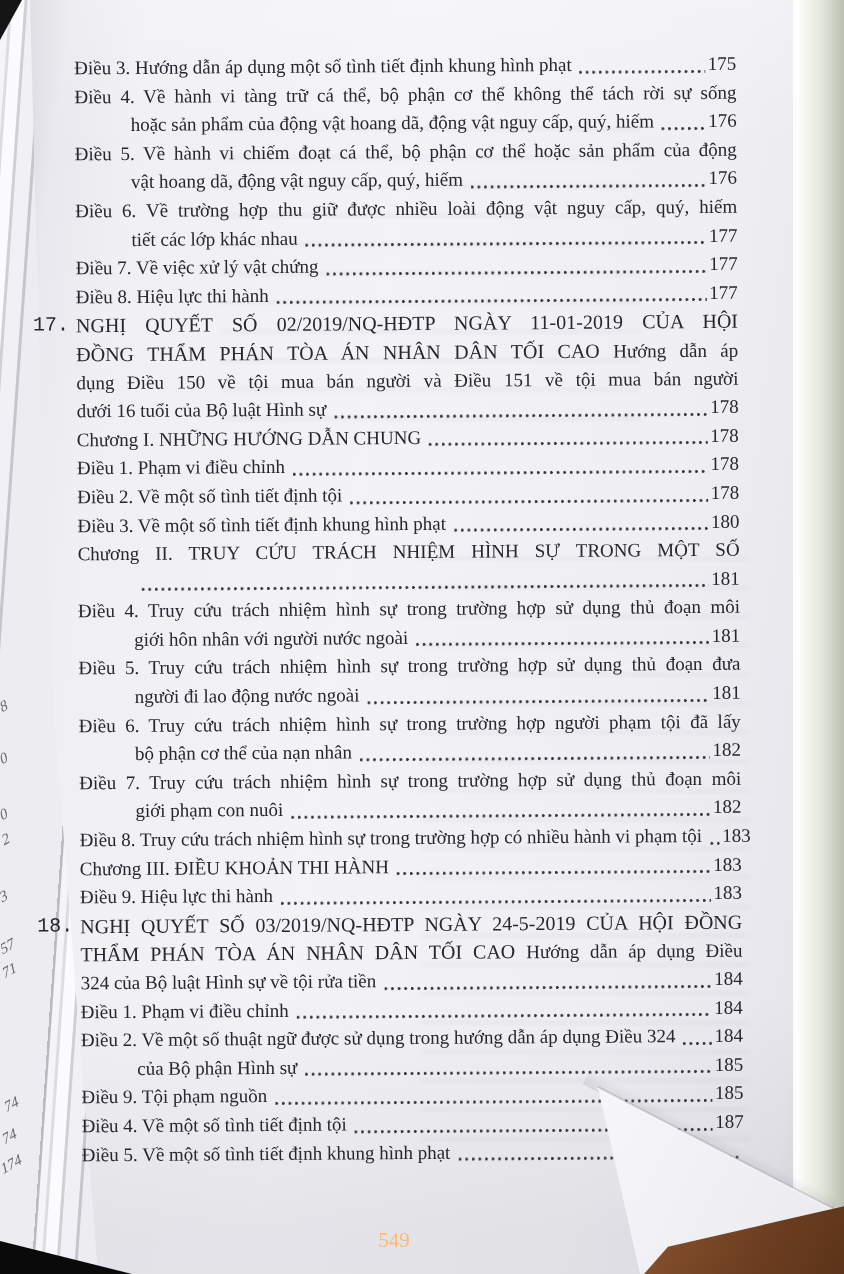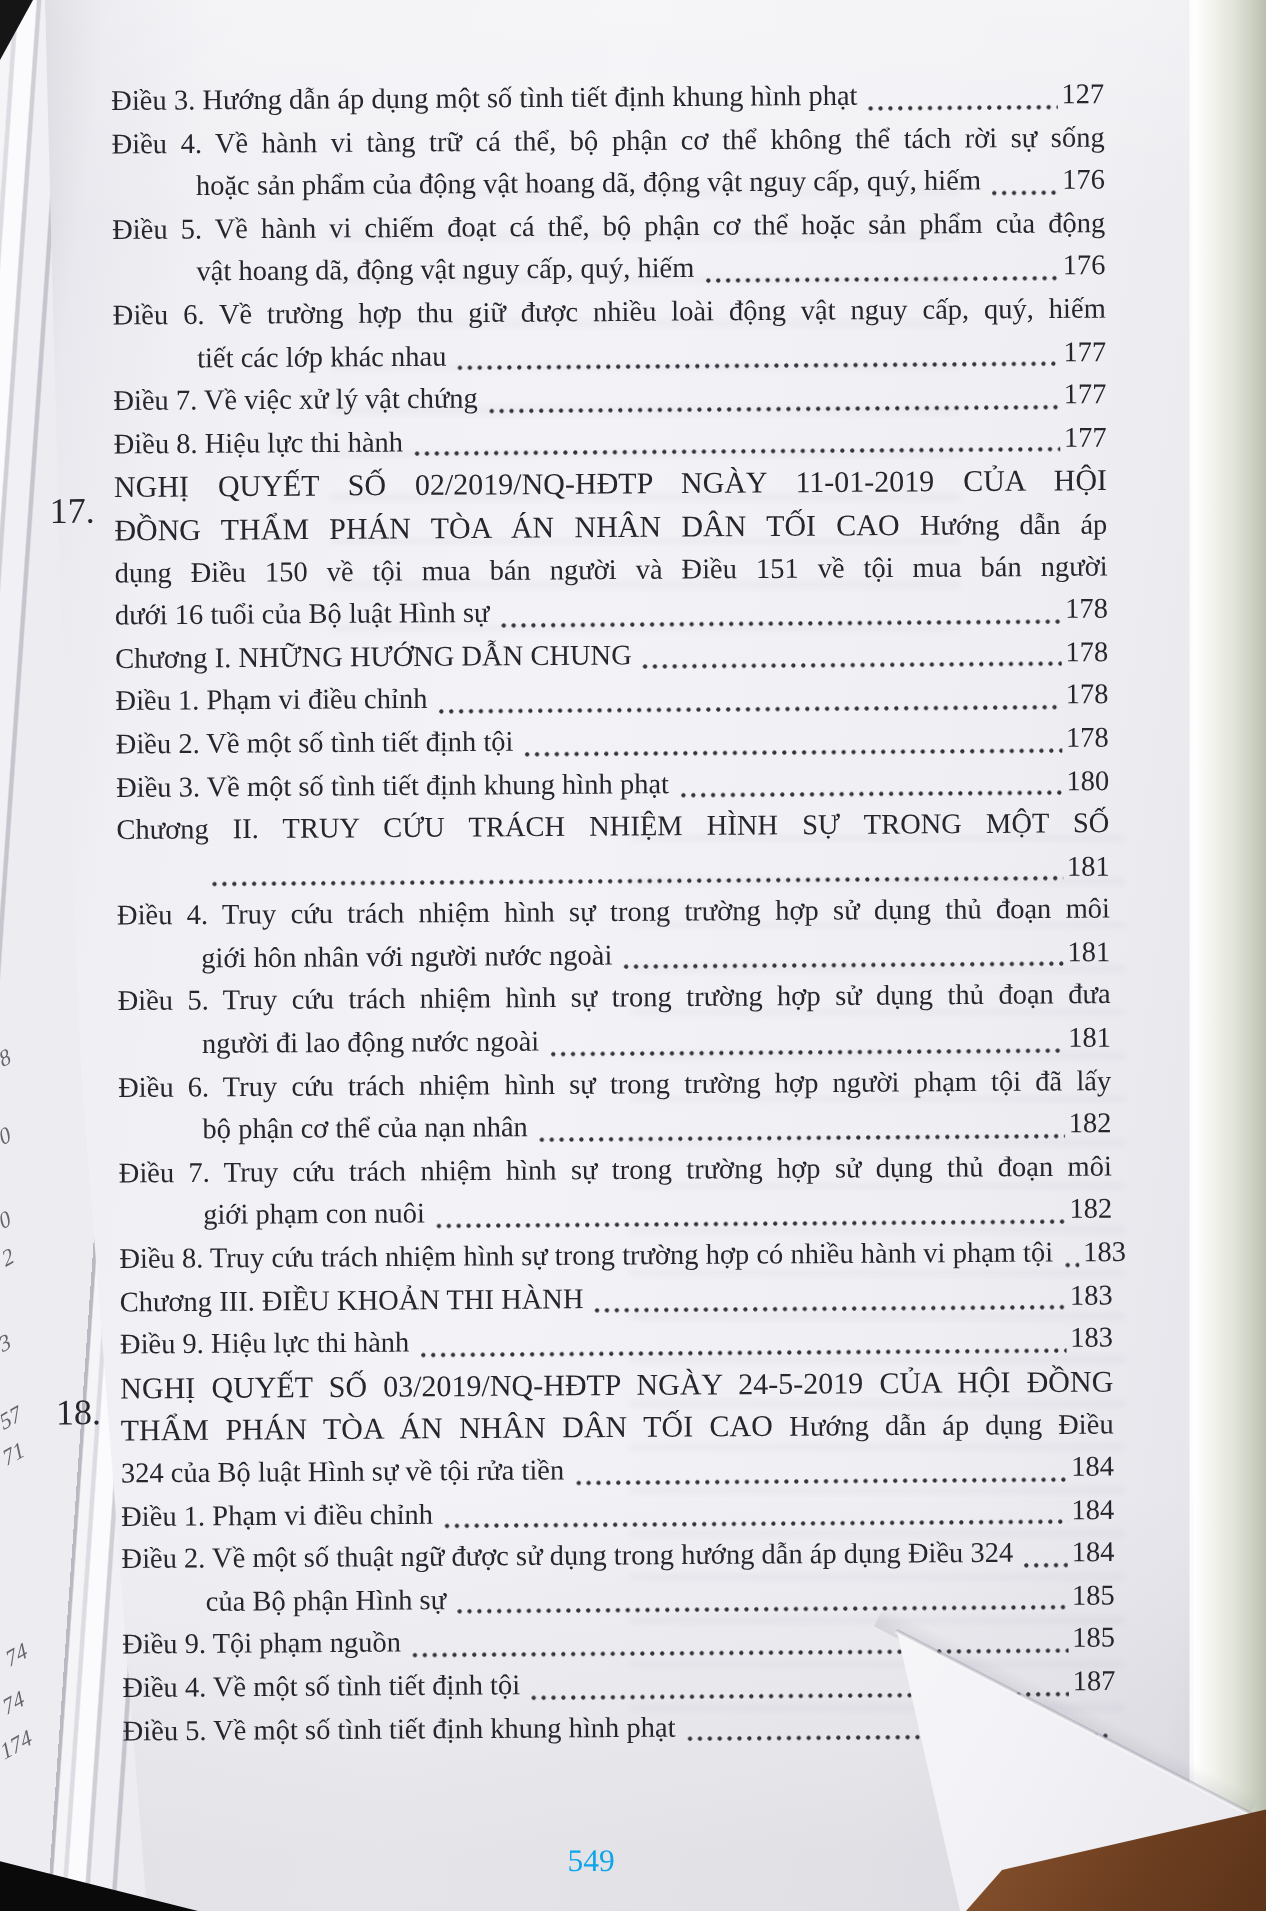--- a/index.html
+++ b/index.html
@@ -51,45 +51,45 @@
       0deg,rgba(60,60,110,.9) 0 3px,transparent 3px 29px);filter:blur(2px);z-index:1;}
 
   
   .content{position:absolute;left:78px;top:52px;width:662px;z-index:5;color:#26262e;
     font-size:19px;transform:rotate(-0.4deg);transform-origin:50% 50%;}
   .r{position:relative;height:28.6px;line-height:28.6px;display:flex;align-items:baseline;}
   .r .t{white-space:nowrap;}
   .r.i1{padding-left:56px;}
   .r.f{display:block;}
   .r.f .t{display:block;width:100%;text-align:justify;text-align-last:justify;}
-  .r .num{position:absolute;left:-43px;top:16px;font-size:24px;}
+  .r .num{position:absolute;left:-43px;top:0;font-size:20px;font-family:Liberation Mono, monospace;}
   .r.caps .t,.cp{font-size:20px;}
   .leader{flex:1 1 auto;align-self:flex-end;height:7px;margin:0 3px 4px 7px;min-width:10px;
     background-image:radial-gradient(circle at 2.2px 3.5px,#33333b 1.15px,rgba(0,0,0,0) 1.65px);
     background-size:6.6px 7px;background-repeat:repeat-x;}
   .g{white-space:nowrap;}
   .folio{position:absolute;left:352px;top:1228px;width:84px;text-align:center;
-    font-size:21px;color:#0ea5e9;z-index:6;}
+    font-size:21px;color:#fdba74;z-index:6;}
 </style>
 </head>
 <body>
 
 <div id="canvas">
   <div class="page"></div>
   <div class="right-edge-line"></div>
   <div class="right-edge"></div>
 
   <div class="smudge" style="left:420px;top:540px;width:330px;height:600px;"></div>
   <div class="smudge" style="left:220px;top:120px;width:420px;height:300px;"></div>
 
   <div class="content" id="toc">
       <div class="r">
         <span class="t">Điều 3. Hướng dẫn áp dụng một số tình tiết định khung hình phạt</span>
         <span class="leader"></span>
-        <span class="g">127</span>
+        <span class="g">175</span>
       </div>
       <div class="r f">
         <span class="t">Điều 4. Về hành vi tàng trữ cá thể, bộ phận cơ thể không thể tách rời sự sống</span>
       </div>
       <div class="r i1">
         <span class="t">hoặc sản phẩm của động vật hoang dã, động vật nguy cấp, quý, hiếm</span>
         <span class="leader"></span>
         <span class="g">176</span>
       </div>
       <div class="r f">

